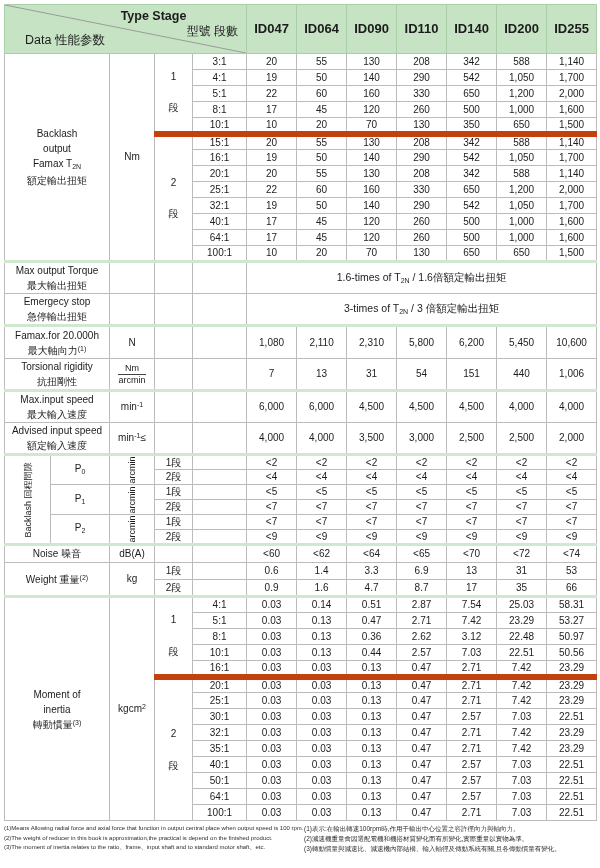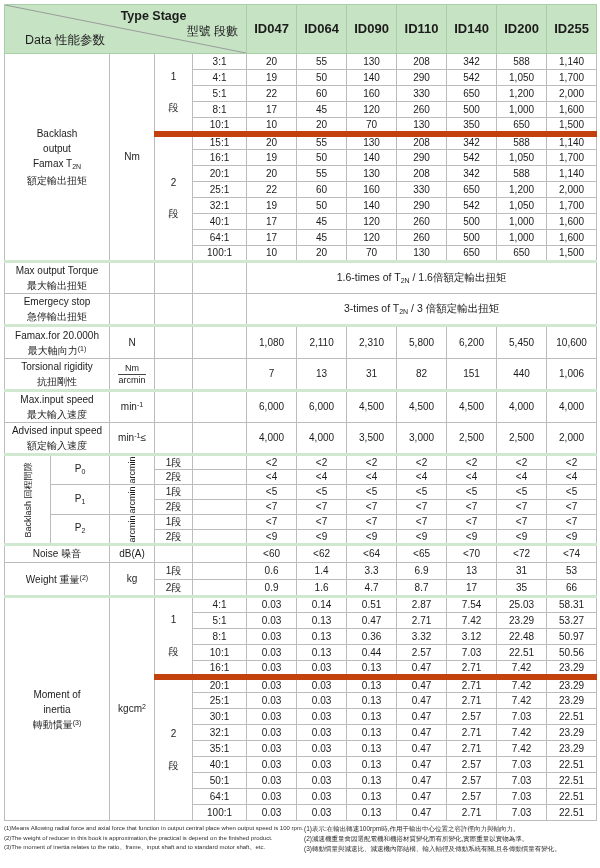--- a/index.html
+++ b/index.html
@@ -244,21 +244,21 @@
           <td>10,600</td>
         </tr>
         <tr class="r30">
           <td colspan="2" class="lblcell"><span>Torsional rigidity</span><br><span>抗扭剛性</span></td>
           <td><span class="frac"><span class="num">Nm</span><span class="den">arcmin</span></span></td>
           <td></td>
           <td></td>
           <td>7</td>
           <td>13</td>
           <td>31</td>
-          <td>82</td>
+          <td>54</td>
           <td>151</td>
           <td>440</td>
           <td>1,006</td>
         </tr>
         <tr class="r31 sep">
           <td colspan="2" class="lblcell"><span>Max.input speed</span><br><span>最大輸入速度</span></td>
           <td><span>min</span><sup>-1</sup></td>
           <td></td>
           <td></td>
           <td>6,000</td>
@@ -426,21 +426,21 @@
           <td>2.71</td>
           <td>7.42</td>
           <td>23.29</td>
           <td>53.27</td>
         </tr>
         <tr class="r16">
           <td>8:1</td>
           <td>0.03</td>
           <td>0.13</td>
           <td>0.36</td>
-          <td>3.32</td>
+          <td>2.62</td>
           <td>3.12</td>
           <td>22.48</td>
           <td>50.97</td>
         </tr>
         <tr class="r16">
           <td>10:1</td>
           <td>0.03</td>
           <td>0.13</td>
           <td>0.44</td>
           <td>2.57</td>

